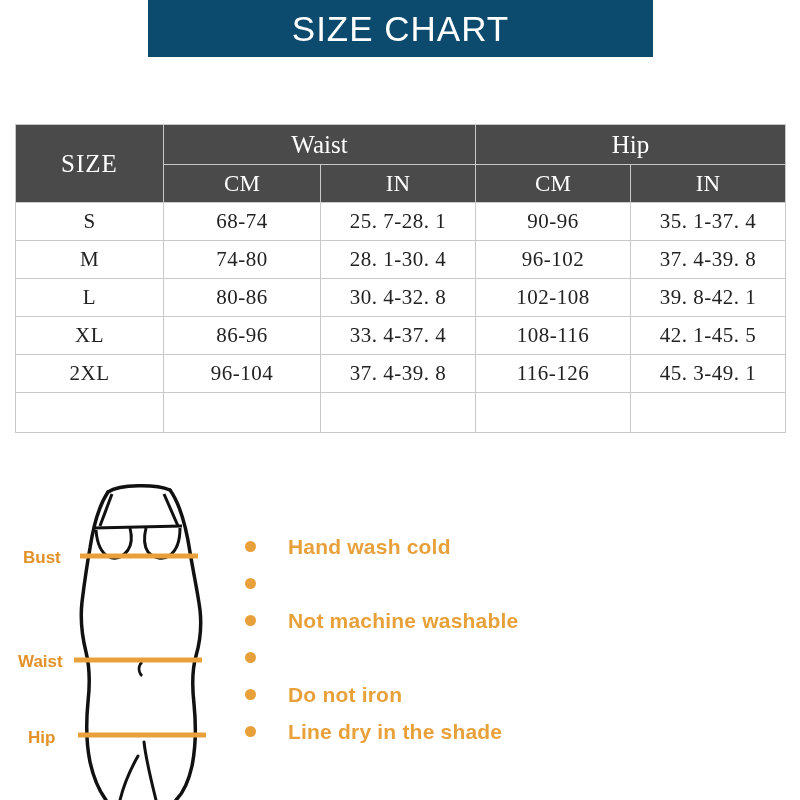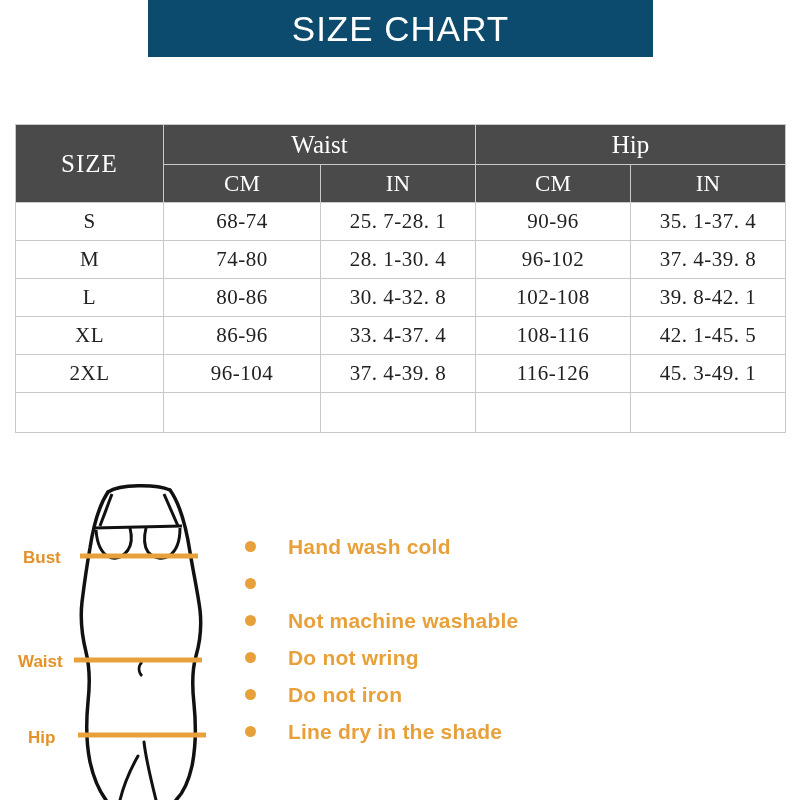--- a/index.html
+++ b/index.html
@@ -255,21 +255,20 @@
       </div>
       <div class="care-item">
         <span class="bullet"></span>
       </div>
       <div class="care-item">
         <span class="bullet"></span>
         <span class="care-text">Not machine washable</span>
       </div>
       <div class="care-item">
         <span class="bullet"></span>
-        <span class="care-text">Do not wring</span>
       </div>
       <div class="care-item">
         <span class="bullet"></span>
         <span class="care-text">Do not iron</span>
       </div>
       <div class="care-item">
         <span class="bullet"></span>
         <span class="care-text">Line dry in the shade</span>
       </div>
     </div>

